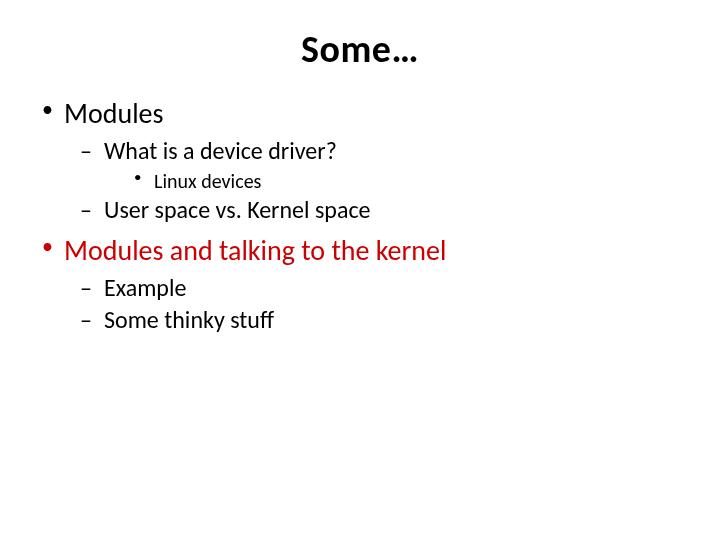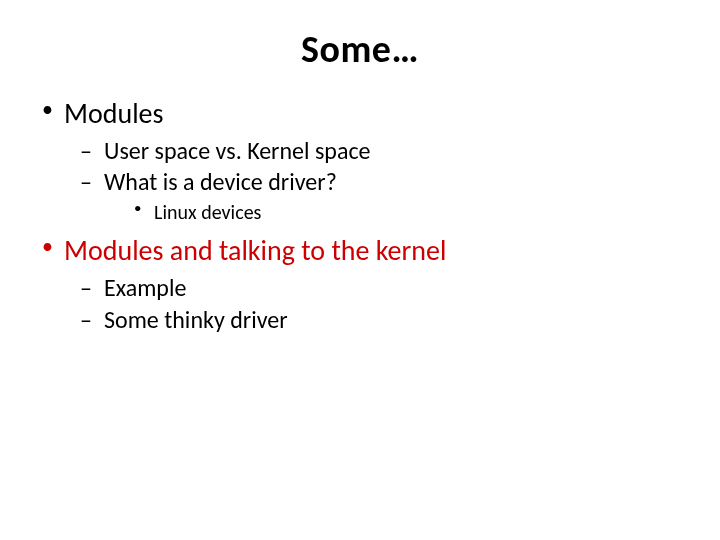--- a/index.html
+++ b/index.html
@@ -23,39 +23,39 @@
 
 <div class="slide">
   <h1 class="title">Some…</h1>
 
   <ul class="l1">
 
     <li class="group">
       <span>Modules</span>
       <ul class="l2">
         <li>
-          <span>User space vs. Kernel space</span>
-        </li>
-        <li>
           <span>What is a device driver?</span>
           <ul class="l3">
             <li>
               <span>Linux devices</span>
             </li>
           </ul>
+        </li>
+        <li>
+          <span>User space vs. Kernel space</span>
         </li>
       </ul>
     </li>
 
     <li class="group red">
       <span>Modules and talking to the kernel</span>
       <ul class="l2">
         <li>
           <span>Example</span>
         </li>
         <li>
-          <span>Some thinky driver</span>
+          <span>Some thinky stuff</span>
         </li>
       </ul>
     </li>
 
   </ul>
 </div>
 
 </body></html>

